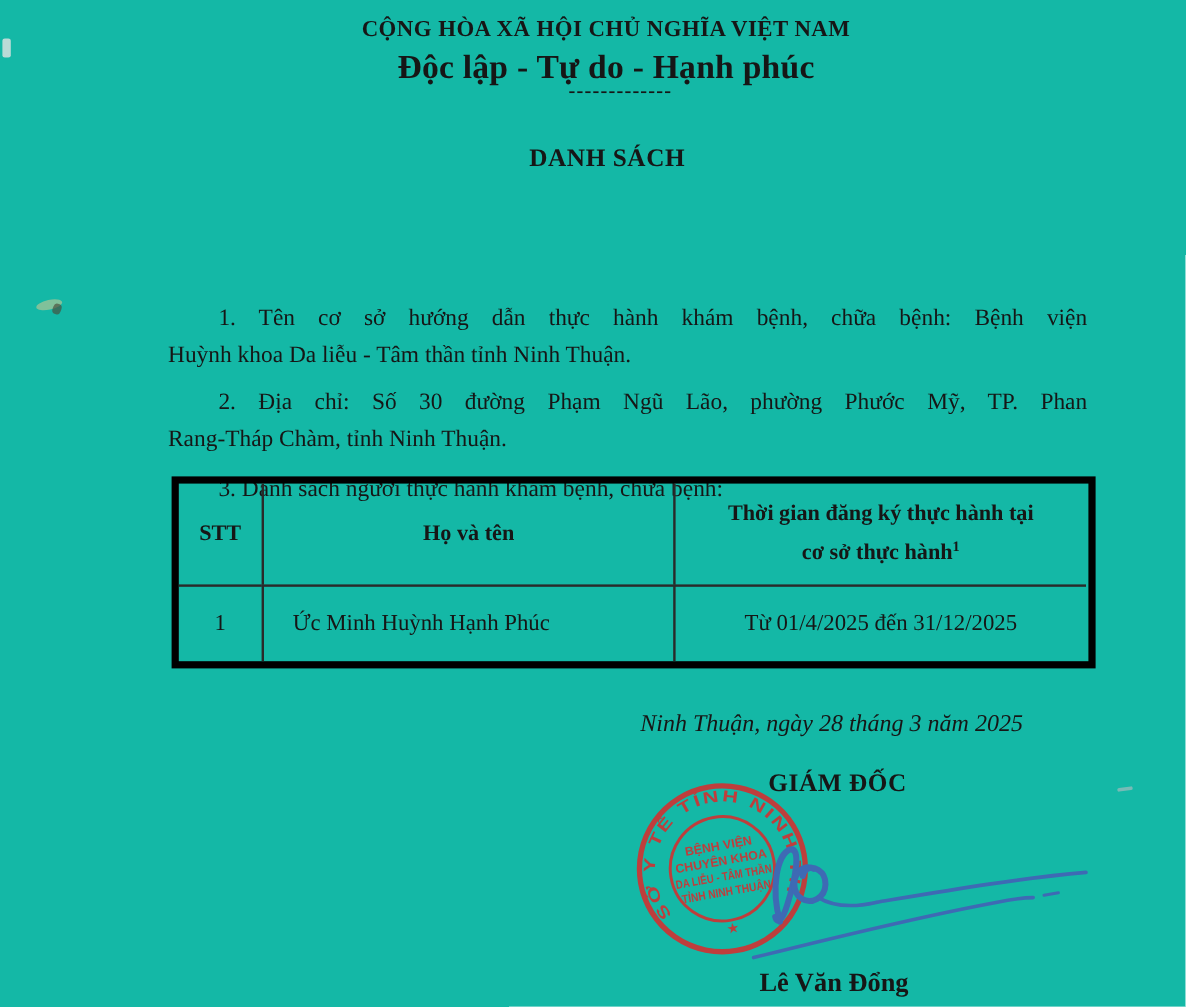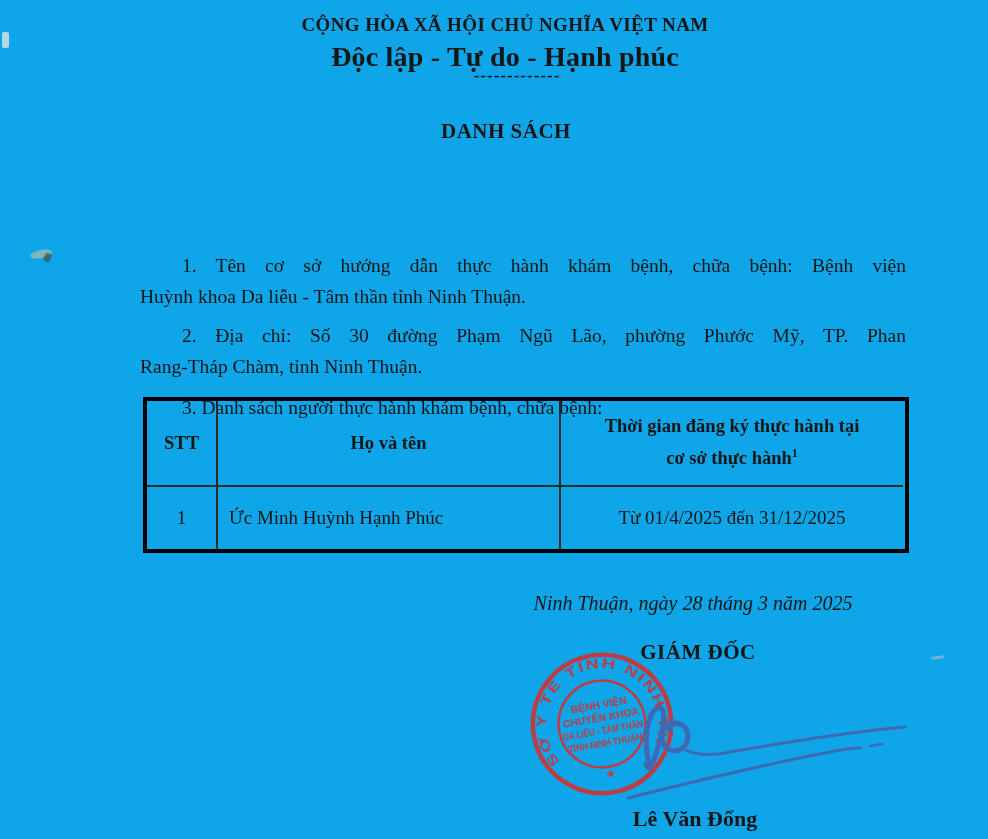--- a/index.html
+++ b/index.html
@@ -1,17 +1,17 @@
 <!DOCTYPE html>
 <html><head>
 <meta charset="utf-8">
 <style>
   html,body { margin:0; padding:0; background:#ffffff; }
   .page {
-    position:relative; width:988px; height:839px; background:#0ea5e9;
+    position:relative; width:988px; height:839px; background:#14b8a6;
     font-family:"Liberation Serif","DejaVu Serif",serif; color:#161616;
     overflow:hidden;
   }
   .abs { position:absolute; }
   .ctr { transform:translateX(-50%); white-space:nowrap; }
   .b { font-weight:bold; }
   .i { font-style:italic; }
 
   .nat1 { top:14px; left:505px; font-size:19px; letter-spacing:.4px; }
   .nat2 { top:41px; left:505px; font-size:28px; letter-spacing:.2px; }
@@ -22,31 +22,31 @@
 
   .para { position:absolute; left:140px; width:766px; font-size:19.5px; line-height:31px;margin-top:32px; }
   .jline { text-align:justify; text-align-last:justify; }
   .indent { text-indent:42px; }
   .p1 { top:218px; }
   .p2 { top:288px; }
   .p3 { top:360px; }
 
   .tbl {
     position:absolute; top:397px; left:143px; width:758px;
-    border:4px solid #000000; display:grid;
+    border:6px solid #000000; display:grid;
     grid-template-columns:69px 343px 344px;
   }
   .cell {
     display:flex; align-items:center; justify-content:center;
     font-size:19px; text-align:center; box-sizing:border-box;
   }
   .cell.h { height:84px; font-weight:bold; font-size:18.5px; line-height:27px; }
   .cell.r { height:64px; border-top:2px solid #2a2a2a; }
   .cl { border-left:2px solid #2a2a2a; }
-  .cell.left { justify-content:flex-start; padding-left:11px; text-align:center; }
+  .cell.left { justify-content:flex-start; padding-left:24px; text-align:center; }
   sup { font-size:12px; vertical-align:super; }
 
   .pdate { top:592px; left:693px; font-size:20px; }
   .sigtitle { top:640px; left:698px; font-size:21px; letter-spacing:.5px; }
   .siginstr { top:668px; left:689px; font-size:17px; }
   .signame { top:806px; left:695px; font-size:22px; }
 
   .stamp-svg { top:645px; left:523px; width:158px; height:158px; transform:rotate(-10deg); opacity:.92; }
   .sign-svg { top:678px; left:598px; width:320px; height:145px; }
 

